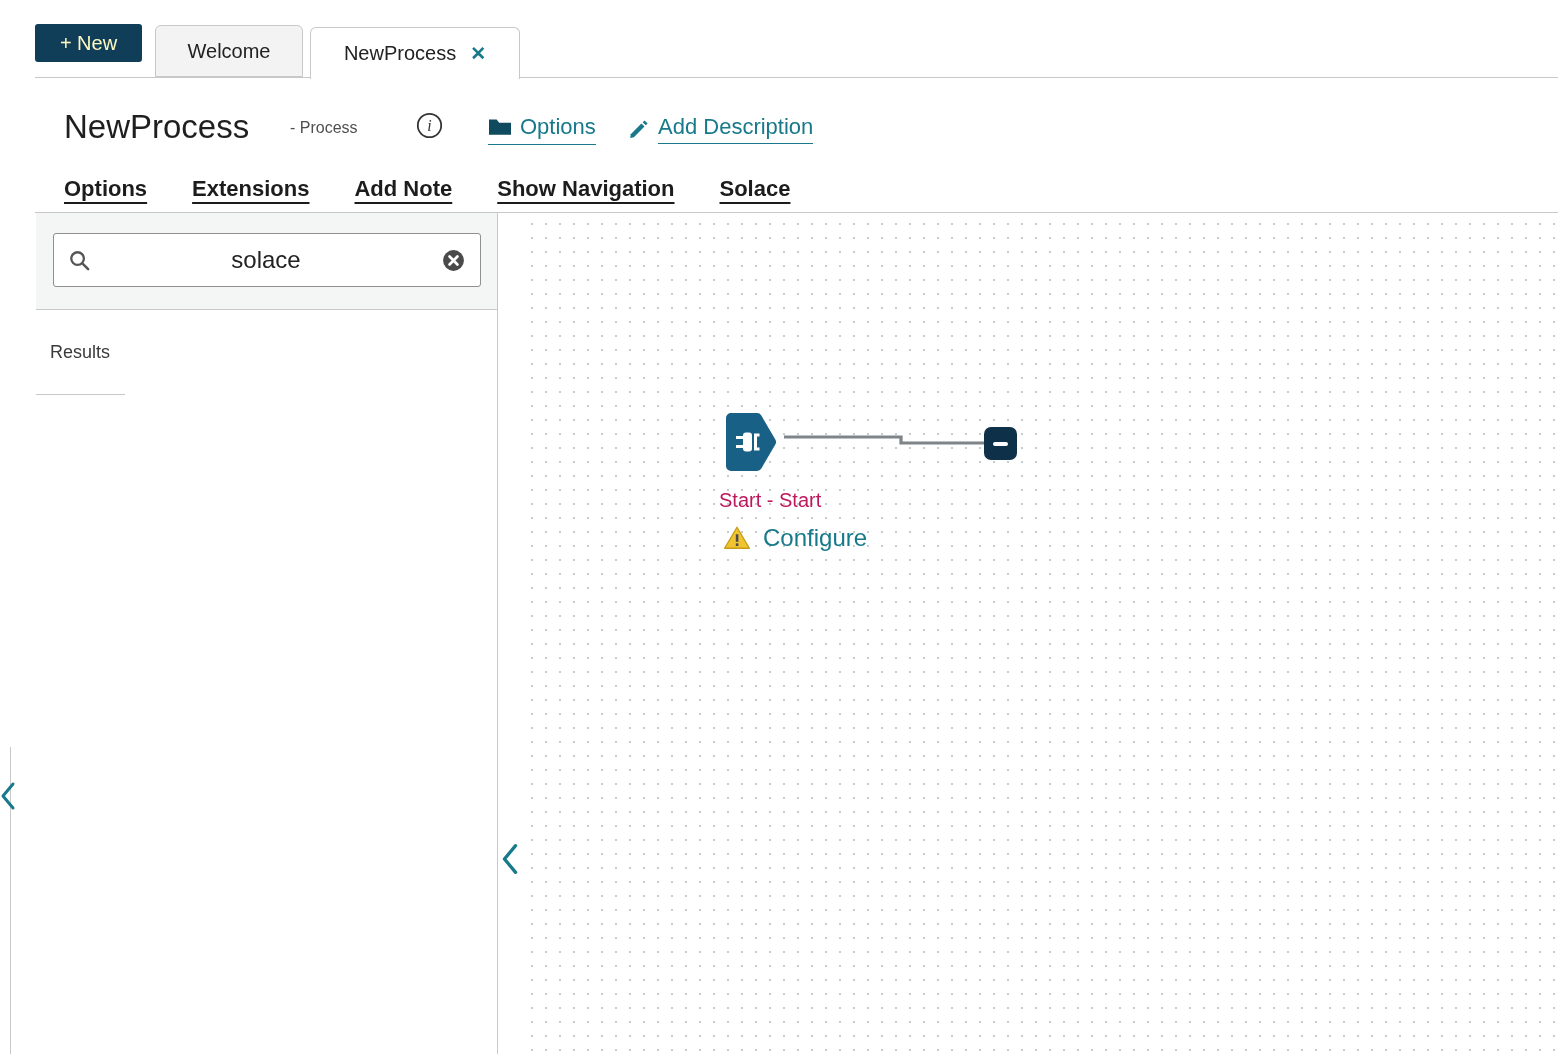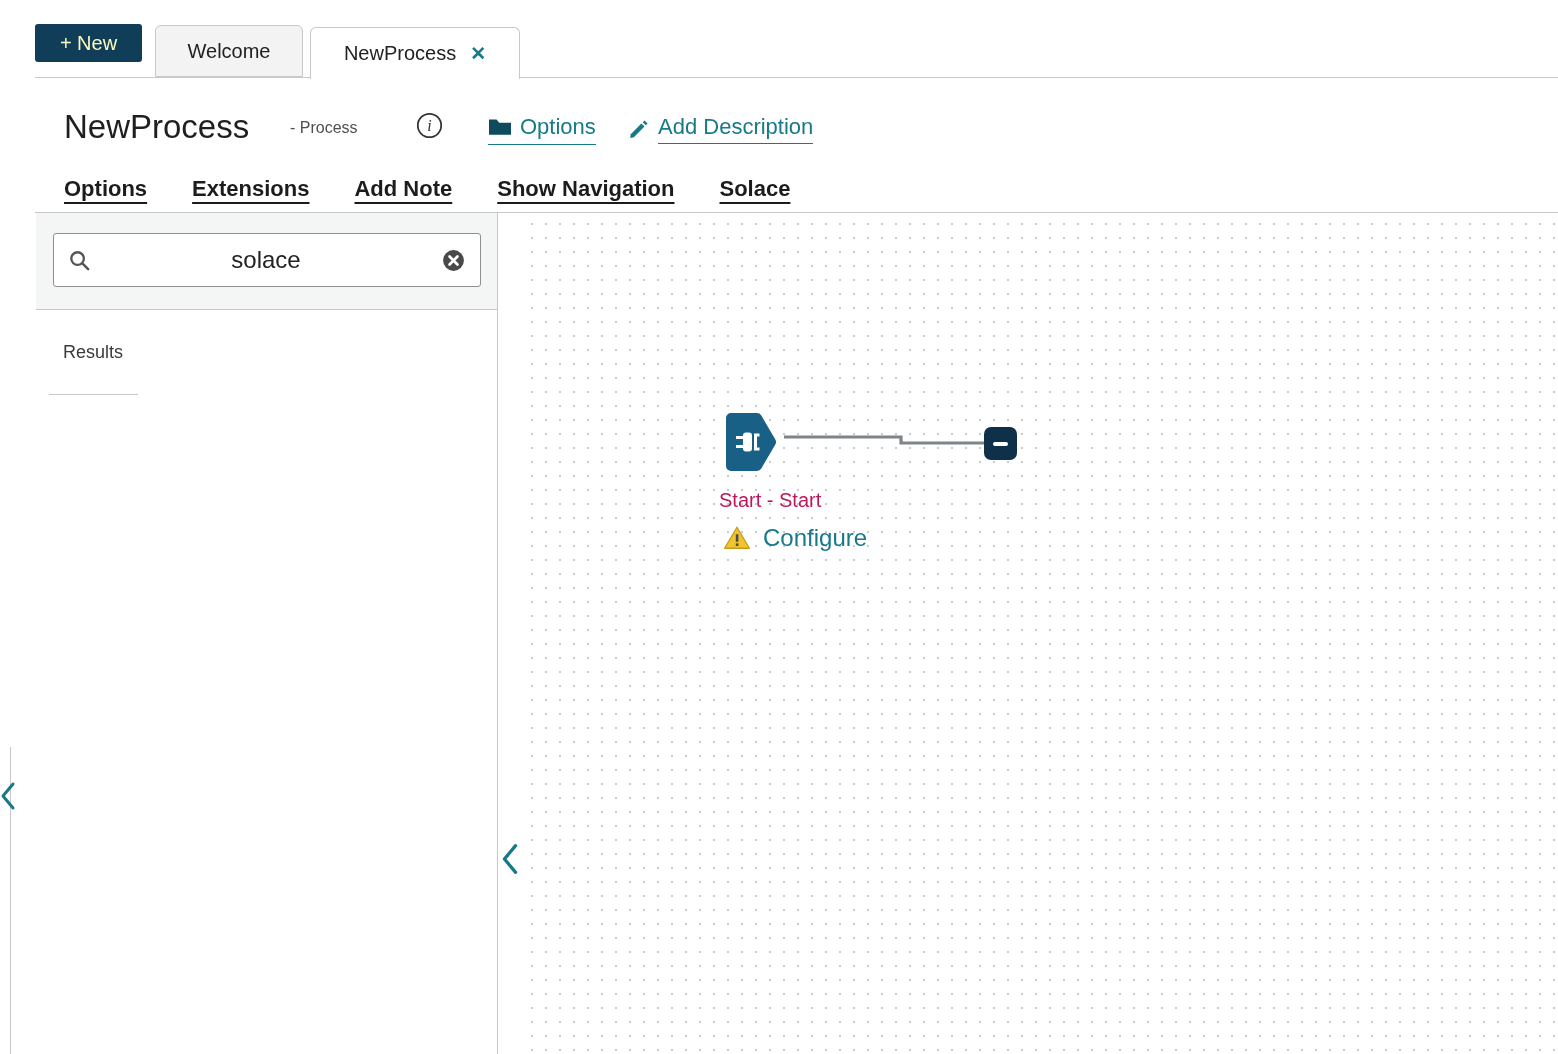--- a/index.html
+++ b/index.html
@@ -54,21 +54,21 @@
     position:absolute; left:17px; top:20px; width:428px; height:54px;
     background:#fff; border:1px solid #8f8f8f; border-radius:3px;
     display:flex; align-items:center; padding:0 14px; gap:10px;
   }
   .search-box input {
     flex:1; border:none; outline:none; background:transparent;
     font-size:24px; color:#222; font-family:inherit; min-width:0;text-align:center;
   }
   .clear-btn { width:25px; height:25px; cursor:pointer; flex:0 0 auto; display:flex; }
   .results-tab {
-    position:absolute; left:49px; top:311px; width:89px; height:84px;
+    position:absolute; left:36px; top:311px; width:89px; height:84px;
     border-bottom:1px solid #c8c8c8; display:flex; align-items:center;
     padding-left:14px; font-size:18px; color:#3a3a3a; background:#fff; cursor:pointer;
   }
   .result-item { position:absolute; left:165px; top:337px; display:flex; align-items:center; gap:22px; cursor:pointer; }
   .result-iconbox {
     width:57px; height:57px; border:1px solid #cdd0d2; border-radius:10px;
     background:#fff; display:flex; align-items:center; justify-content:center;
   }
   .result-dot { width:45px; height:45px; border-radius:50%; background:#4eb585; }
   .result-label { font-size:23px; color:#232323; }

